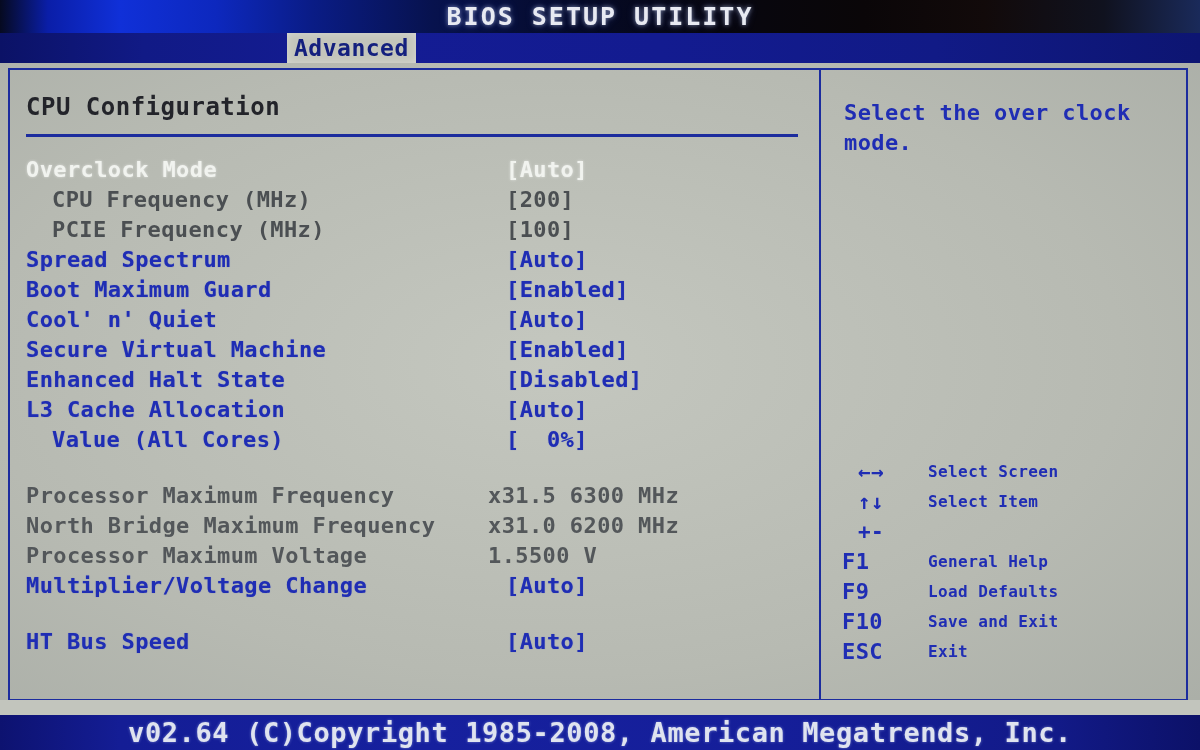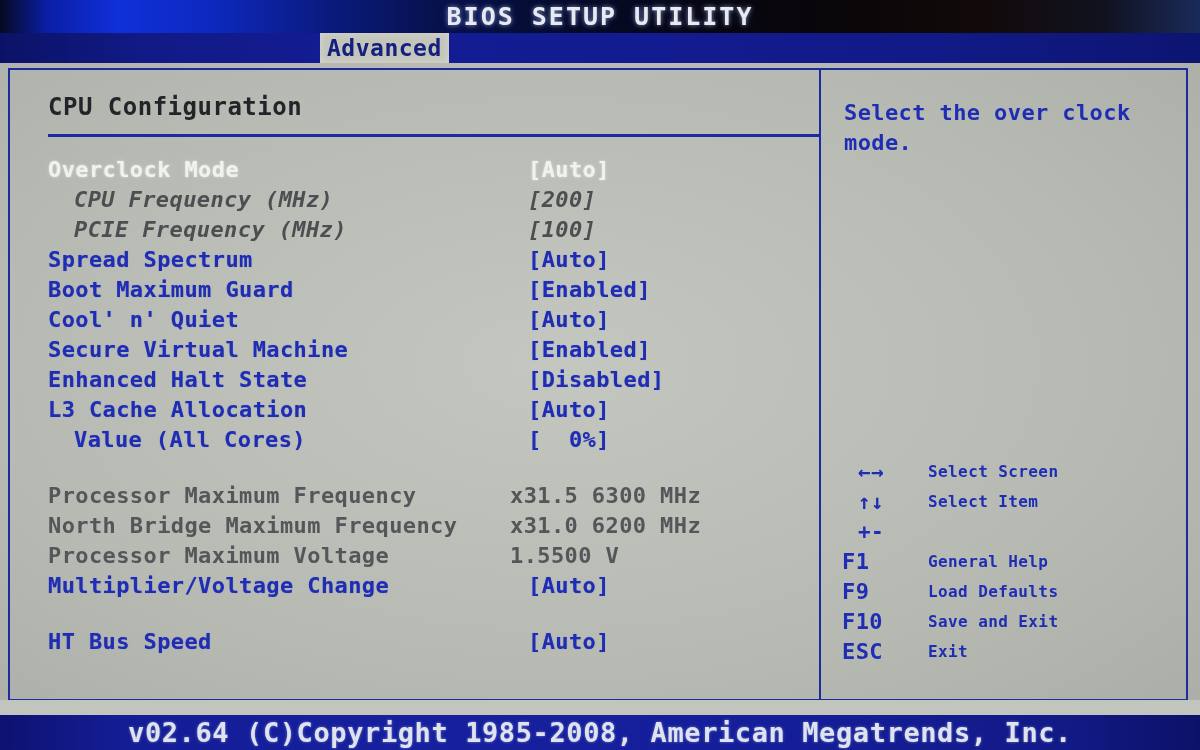--- a/index.html
+++ b/index.html
@@ -68,21 +68,20 @@
     height: 30px;
     padding: 0 7px;
     background: #c3c5bb;
     color: #14207e;
     font-size: 23px;
     line-height: 30px;
     font-weight: bold;
     letter-spacing: 0.5px;
     white-space: nowrap;
     box-shadow: inset 0 0 8px rgba(255,255,255,0.35);
-    margin-left: 33px;
   }
 
   
   #bodyarea {
     position: absolute;
     left: 0; top: 63px;
     width: 1200px; height: 652px;
     background: #b9bcb4;
     background-image:
       radial-gradient(ellipse 950px 520px at 46% 46%, #c4c7bf 0%, #b7bab2 60%, #a9ada6 100%);
@@ -98,21 +97,21 @@
   #panel-divider {
     position: absolute;
     left: 819px; top: 5px;
     width: 0; height: 633px;
     border-left: 2px solid #1c2c9e;
   }
 
   
   #left-panel {
     position: absolute;
-    left: 28px; top: 7px;
+    left: 6px; top: 7px;
     width: 807px; height: 629px;
     overflow: hidden;
   }
   #section-title {
     position: absolute;
     left: 20px; top: 23px;
     font-size: 24px;
     line-height: 28px;
     letter-spacing: 0.5px;
     color: #23242a;
@@ -155,21 +154,21 @@
     line-height: 30px;
     letter-spacing: 0.4px;
     font-weight: bold;
     white-space: pre;
   }
   .opt-value.wide { left: 462px; }
 
   
   .c-blue     { color: #1f2db4; text-shadow: 0 0 1px rgba(40,60,200,0.45); }
   .c-white    { color: #f1f3ef; text-shadow: 0 0 3px rgba(255,255,255,0.55); }
-  .c-grey     { color: #4b4f52; font-style: italic; }
+  .c-grey     { color: #4b4f52; }
   .c-info     { color: #53575a; }
 
   
   #right-panel {
     position: absolute;
     left: 824px; top: 7px;
     width: 362px; height: 629px;
     overflow: hidden;
   }
   #help-text {

